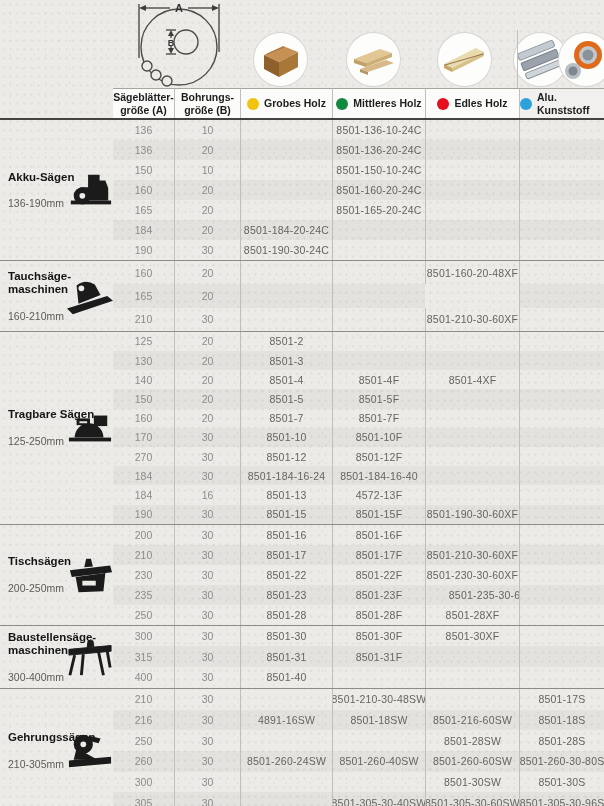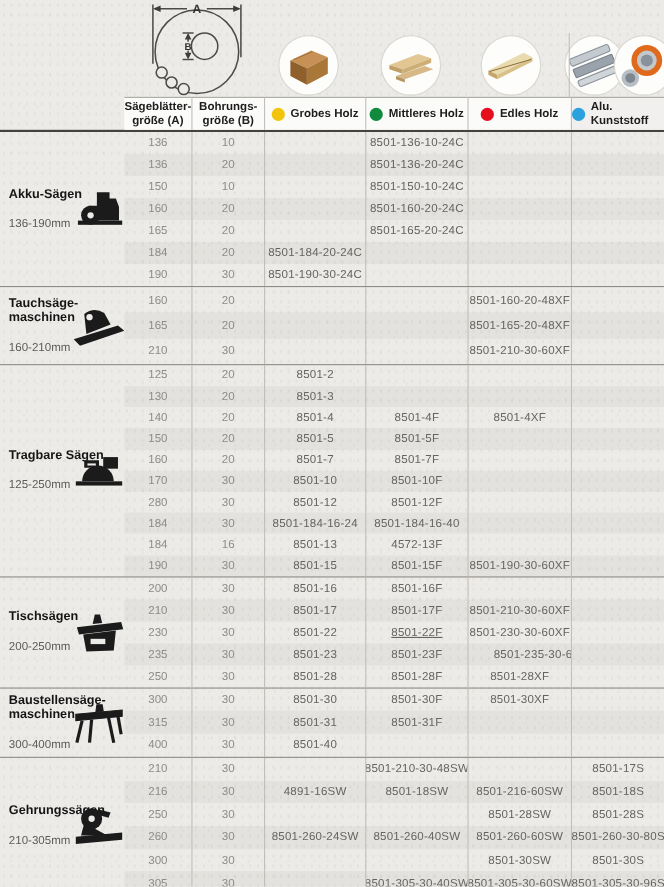--- a/index.html
+++ b/index.html
@@ -247,21 +247,20 @@
         <div class="cell num" style="grid-area: 1 / 2;">160</div>
         <div class="cell num bl" style="grid-area: 1 / 3;">20</div>
         <div class="cell code bl" style="grid-area: 1 / 4;"></div>
         <div class="cell code bl" style="grid-area: 1 / 5;"></div>
         <div class="cell code bl" style="grid-area: 1 / 6;">8501-160-20-48XF</div>
         <div class="cell code bl" style="grid-area: 1 / 7;"></div>
         <div class="cell num alt" style="grid-area: 2 / 2;">165</div>
         <div class="cell num bl alt" style="grid-area: 2 / 3;">20</div>
         <div class="cell code bl alt" style="grid-area: 2 / 4;"></div>
         <div class="cell code bl alt" style="grid-area: 2 / 5;"></div>
-        <div class="cell code bl alt" style="grid-area: 2 / 6;">8501-165-20-48XF</div>
         <div class="cell code bl alt" style="grid-area: 2 / 7;"></div>
         <div class="cell num" style="grid-area: 3 / 2;">210</div>
         <div class="cell num bl" style="grid-area: 3 / 3;">30</div>
         <div class="cell code bl" style="grid-area: 3 / 4;"></div>
         <div class="cell code bl" style="grid-area: 3 / 5;"></div>
         <div class="cell code bl" style="grid-area: 3 / 6;">8501-210-30-60XF</div>
         <div class="cell code bl" style="grid-area: 3 / 7;"></div>
       </div>
       <div class="group" style="grid-template-rows: repeat(10, 19.2px);">
         <div class="cell label-cell" style="grid-row: 1 / span 10;">
@@ -308,21 +307,21 @@
         <div class="cell code bl" style="grid-area: 5 / 4;">8501-7</div>
         <div class="cell code bl" style="grid-area: 5 / 5;">8501-7F</div>
         <div class="cell code bl" style="grid-area: 5 / 6;"></div>
         <div class="cell code bl" style="grid-area: 5 / 7;"></div>
         <div class="cell num alt" style="grid-area: 6 / 2;">170</div>
         <div class="cell num bl alt" style="grid-area: 6 / 3;">30</div>
         <div class="cell code bl alt" style="grid-area: 6 / 4;">8501-10</div>
         <div class="cell code bl alt" style="grid-area: 6 / 5;">8501-10F</div>
         <div class="cell code bl alt" style="grid-area: 6 / 6;"></div>
         <div class="cell code bl alt" style="grid-area: 6 / 7;"></div>
-        <div class="cell num" style="grid-area: 7 / 2;">280</div>
+        <div class="cell num" style="grid-area: 7 / 2;">270</div>
         <div class="cell num bl" style="grid-area: 7 / 3;">30</div>
         <div class="cell code bl" style="grid-area: 7 / 4;">8501-12</div>
         <div class="cell code bl" style="grid-area: 7 / 5;">8501-12F</div>
         <div class="cell code bl" style="grid-area: 7 / 6;"></div>
         <div class="cell code bl" style="grid-area: 7 / 7;"></div>
         <div class="cell num alt" style="grid-area: 8 / 2;">184</div>
         <div class="cell num bl alt" style="grid-area: 8 / 3;">30</div>
         <div class="cell code bl alt" style="grid-area: 8 / 4;">8501-184-16-24</div>
         <div class="cell code bl alt" style="grid-area: 8 / 5;">8501-184-16-40</div>
         <div class="cell code bl alt" style="grid-area: 8 / 6;"></div>
@@ -363,21 +362,21 @@
         <div class="cell code bl" style="grid-area: 1 / 7;"></div>
         <div class="cell num alt" style="grid-area: 2 / 2;">210</div>
         <div class="cell num bl alt" style="grid-area: 2 / 3;">30</div>
         <div class="cell code bl alt" style="grid-area: 2 / 4;">8501-17</div>
         <div class="cell code bl alt" style="grid-area: 2 / 5;">8501-17F</div>
         <div class="cell code bl alt" style="grid-area: 2 / 6;">8501-210-30-60XF</div>
         <div class="cell code bl alt" style="grid-area: 2 / 7;"></div>
         <div class="cell num" style="grid-area: 3 / 2;">230</div>
         <div class="cell num bl" style="grid-area: 3 / 3;">30</div>
         <div class="cell code bl" style="grid-area: 3 / 4;">8501-22</div>
-        <div class="cell code bl" style="grid-area: 3 / 5; text-decoration: underline;">8501-22F</div>
+        <div class="cell code bl" style="grid-area: 3 / 5;">8501-22F</div>
         <div class="cell code bl" style="grid-area: 3 / 6;">8501-230-30-60XF</div>
         <div class="cell code bl" style="grid-area: 3 / 7;"></div>
         <div class="cell num alt" style="grid-area: 4 / 2;">235</div>
         <div class="cell num bl alt" style="grid-area: 4 / 3;">30</div>
         <div class="cell code bl alt" style="grid-area: 4 / 4;">8501-23</div>
         <div class="cell code bl alt" style="grid-area: 4 / 5;">8501-23F</div>
         <div class="cell code bl alt" style="grid-area: 4 / 6; padding-left: 44px;">8501-235-30-60XF</div>
         <div class="cell code bl alt" style="grid-area: 4 / 7;"></div>
         <div class="cell num" style="grid-area: 5 / 2;">250</div>
         <div class="cell num bl" style="grid-area: 5 / 3;">30</div>

